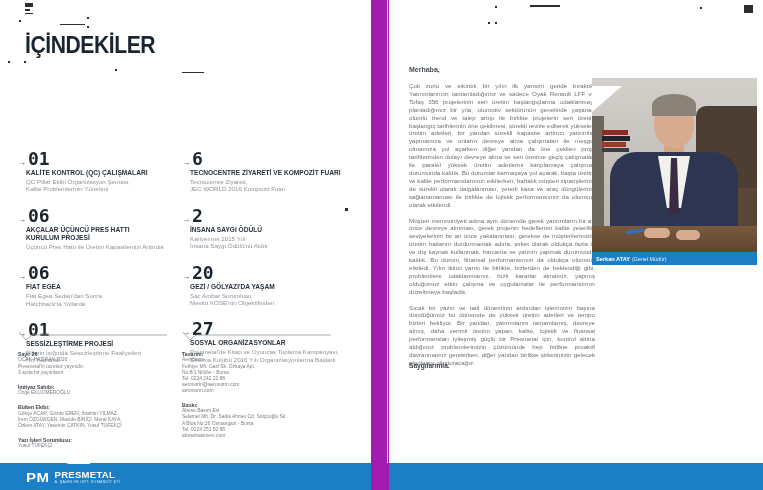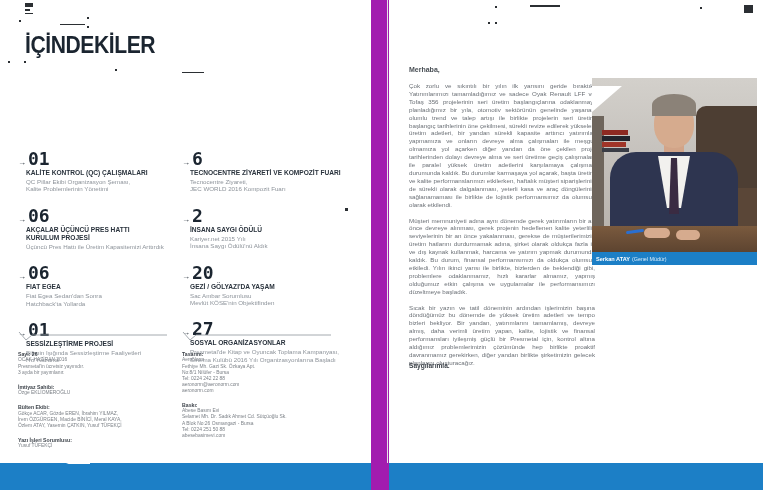--- a/index.html
+++ b/index.html
@@ -295,14 +295,21 @@
         <span class="cap-name">Serkan ATAY</span>
         <span class="cap-role">(Genel Müdür)</span>
       </div>
     </div>
   </div>
 
   <div class="footer-bar" id="footer-bar-left"></div>
   <div class="footer-bar" id="footer-bar-right"></div>
   <div id="footer-notch"></div>
 
+  <div class="logo-wrap">
+    <span class="logo-pm">PM</span>
+    <span class="brand-stack">
+      <span class="brand-name">PRESMETAL</span>
+      <span class="brand-tagline">A. ŞAHİN VE ORT. KOMANDİT ŞTİ.</span>
+    </span>
+  </div>
 
 </div>
 
 </body></html>

